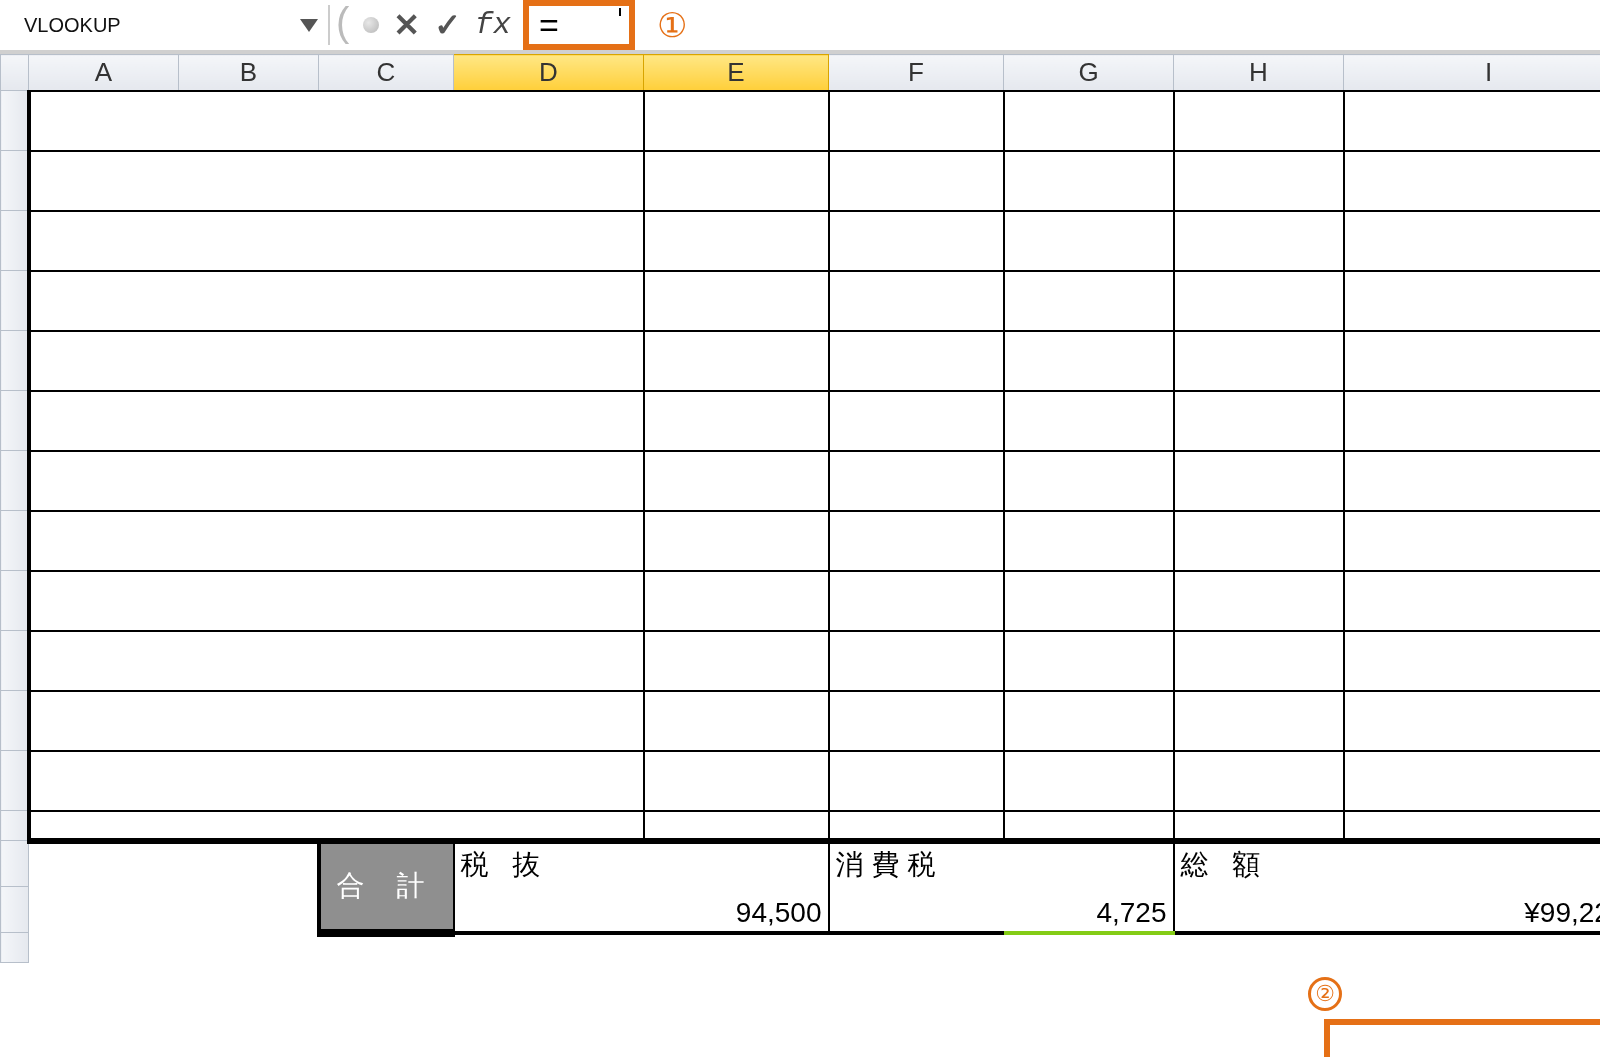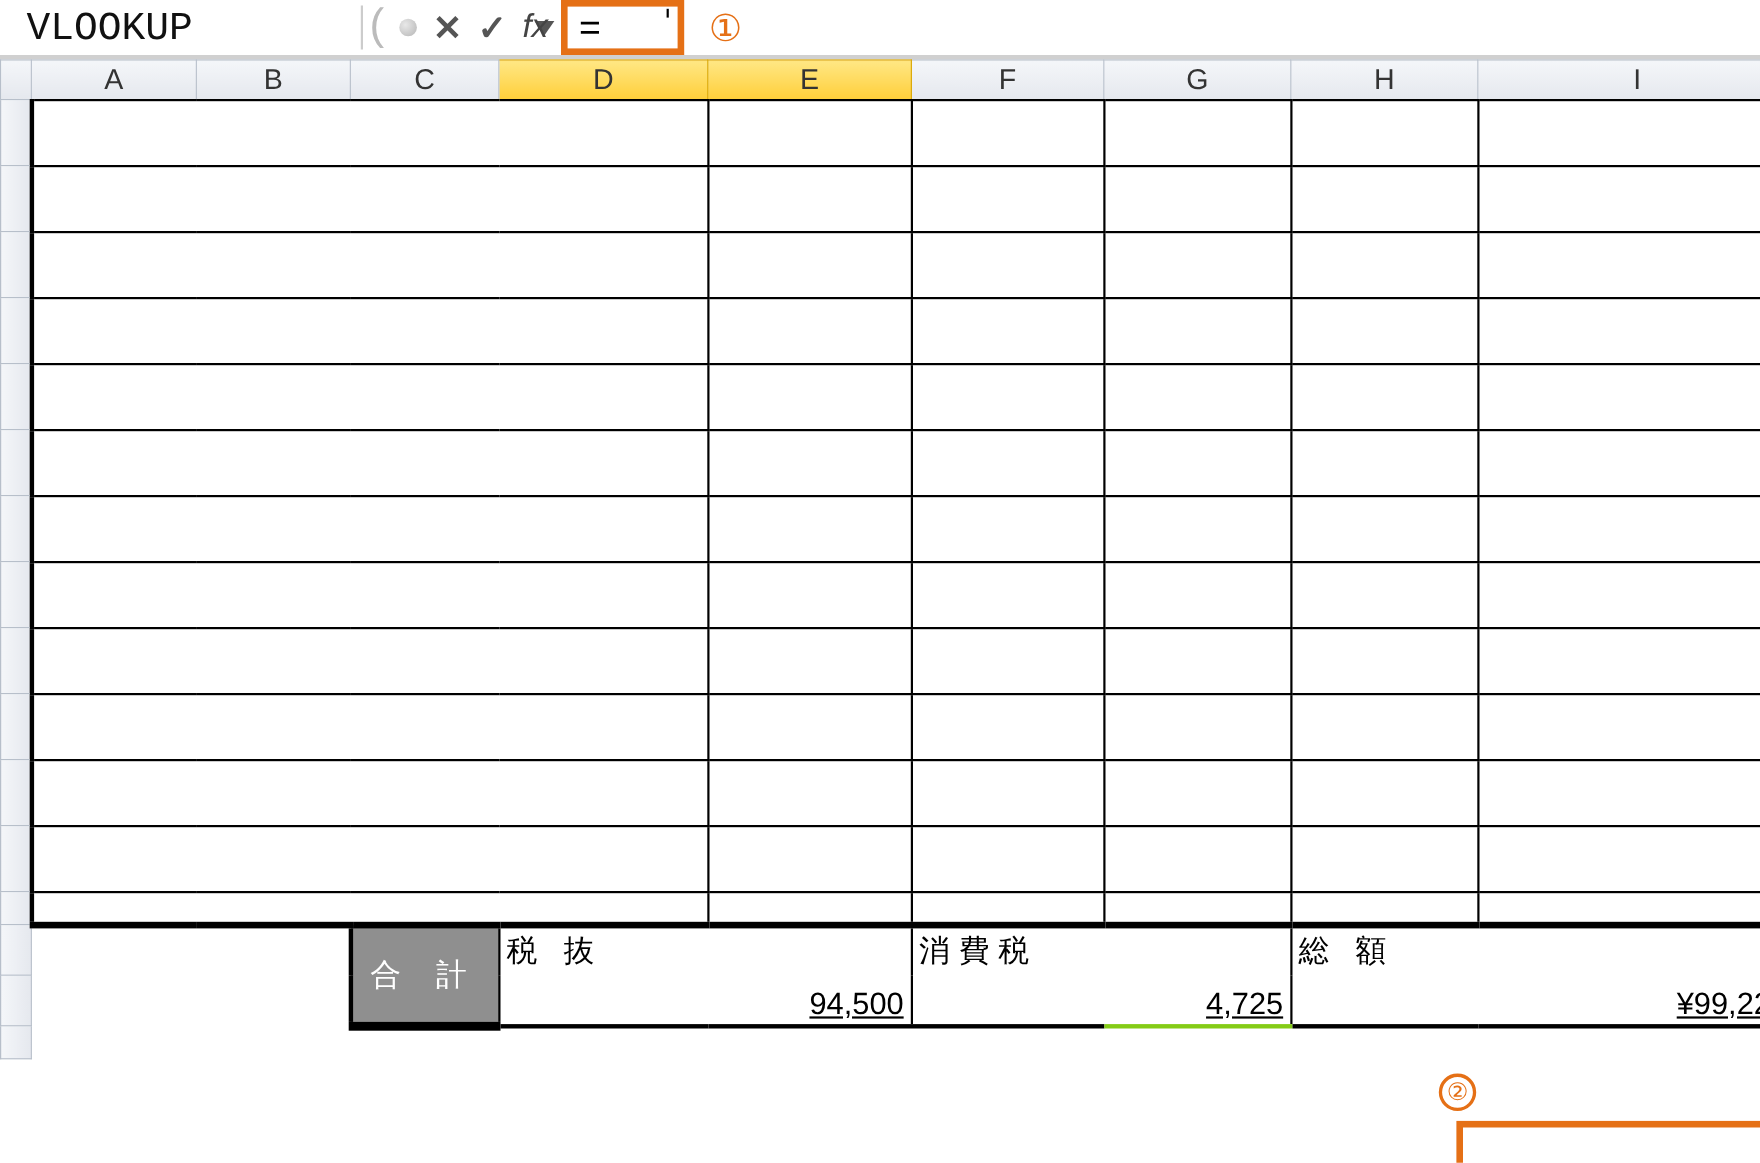--- a/index.html
+++ b/index.html
@@ -20,27 +20,27 @@
     background: #fff;
     position: relative;
   }
   .name-box-wrap {
     display: flex;
     align-items: center;
     padding-left: 24px;
     width: 328px;
   }
   .name-box {
-    font-size: 36px;
+    font-size: 20px;
     color: #111;
     flex: 1;
     border: none;
     outline: none;
     background: transparent;
-    font-family: Liberation Mono, monospace;
+    font-family: Liberation Sans, sans-serif;
   }
   .name-box-dd {
     width: 0; height: 0;
     border-left: 9px solid transparent;
     border-right: 9px solid transparent;
     border-top: 13px solid #555;
     margin-right: 10px;
   }
   .fn-btns {
     display: flex;
@@ -62,21 +62,21 @@
     width: 16px; height: 16px; border-radius: 50%;
     background: radial-gradient(circle at 35% 35%, #e8e8e8, #b5b5b5);
   }
   .x-icon, .check-icon {
     font-size: 32px;
     color: #555;
     font-weight: bold;
   }
   .fx-label {
     font-style: italic;
-    font-family: Liberation Sans, sans-serif;
+    font-family: Liberation Mono, monospace;
     font-size: 30px;
     color: #444;
   }
   .formula-input-wrap {
     position: relative;
     flex: 0 0 auto;
     margin-left: 8px;
   }
   .formula-input {
     width: 112px;
@@ -153,21 +153,21 @@
   .goukei {
     background: #8f8f8f;
     color: #fff;
     font-size: 30px;
     text-align: center;
     vertical-align: middle !important;
     letter-spacing: 12px;
     padding-left: 12px;
   }
   .lbl { font-size: 28px; vertical-align: top !important; padding-top: 4px; letter-spacing: 8px; }
-  .val { font-size: 32px; text-align: right; vertical-align: bottom; padding-right: 8px; text-decoration: underline; }
+  .val { font-size: 32px; text-align: right; vertical-align: bottom; padding-right: 8px; }
 
   
   tr.slim td.cell { height: 30px; border-bottom: 2px solid #000; }
 
   
   .orange-box {
     position: absolute;
     border: 6px solid #e57016;
     pointer-events: none;
   }

